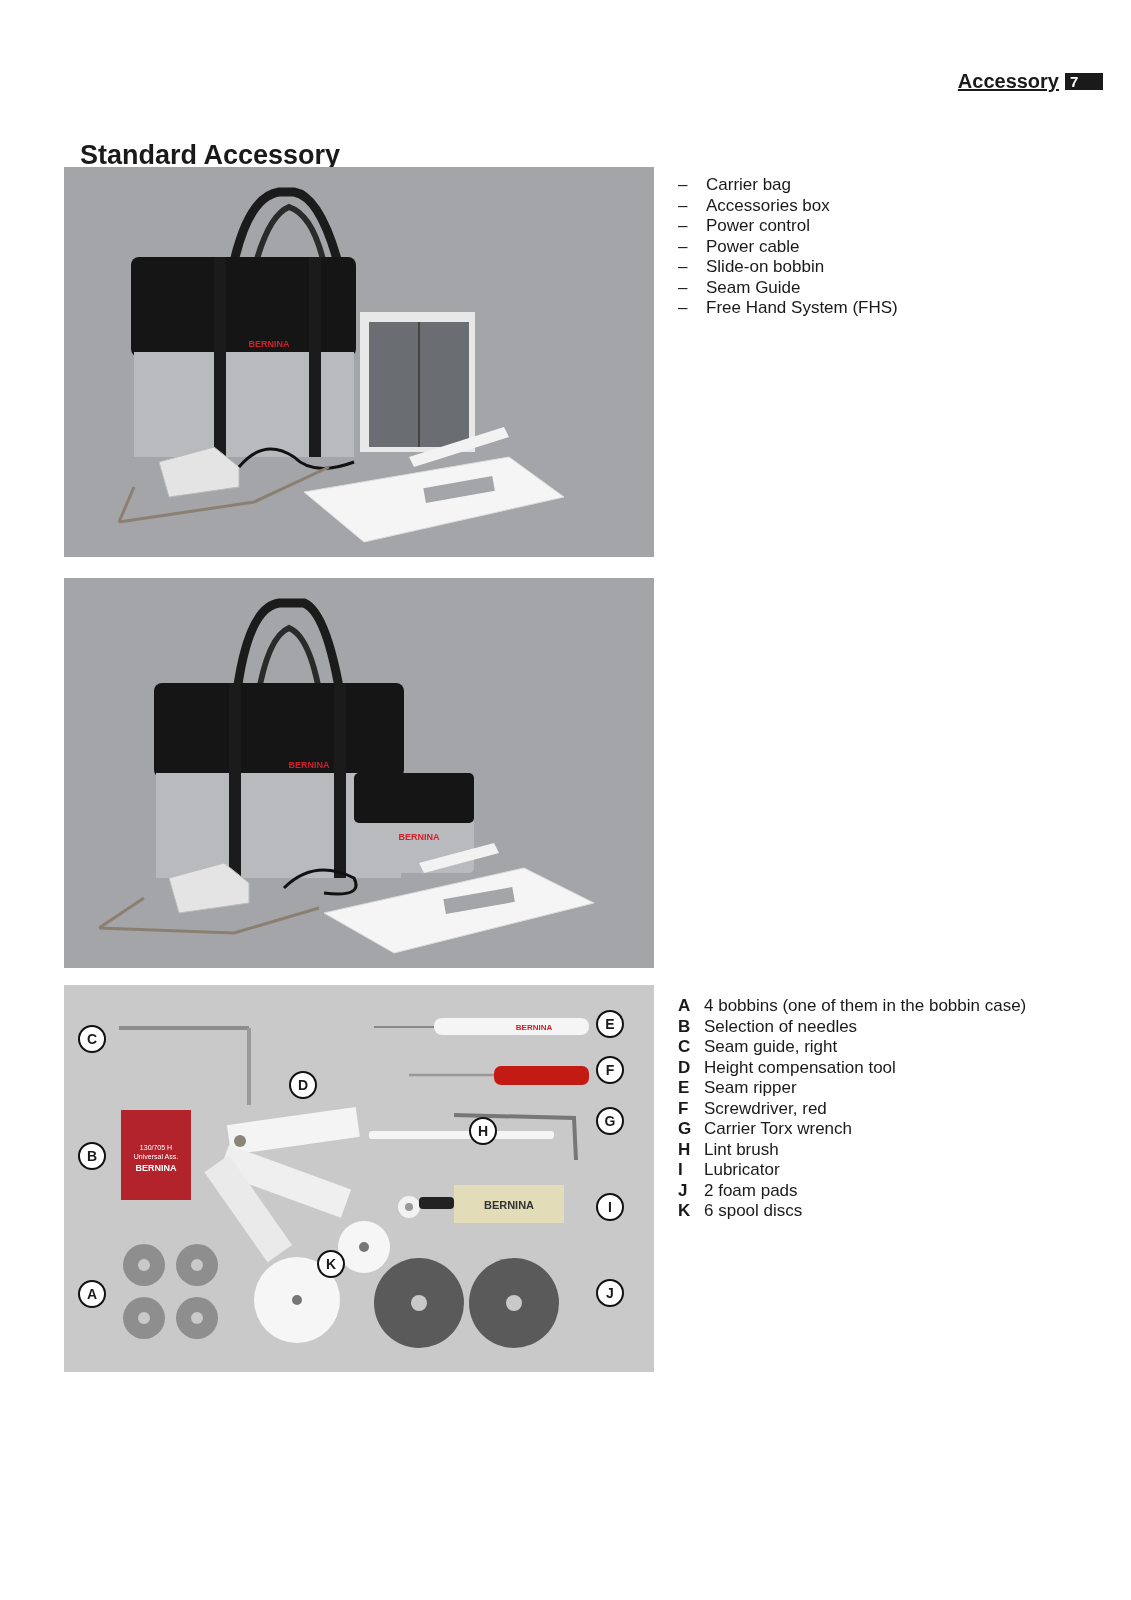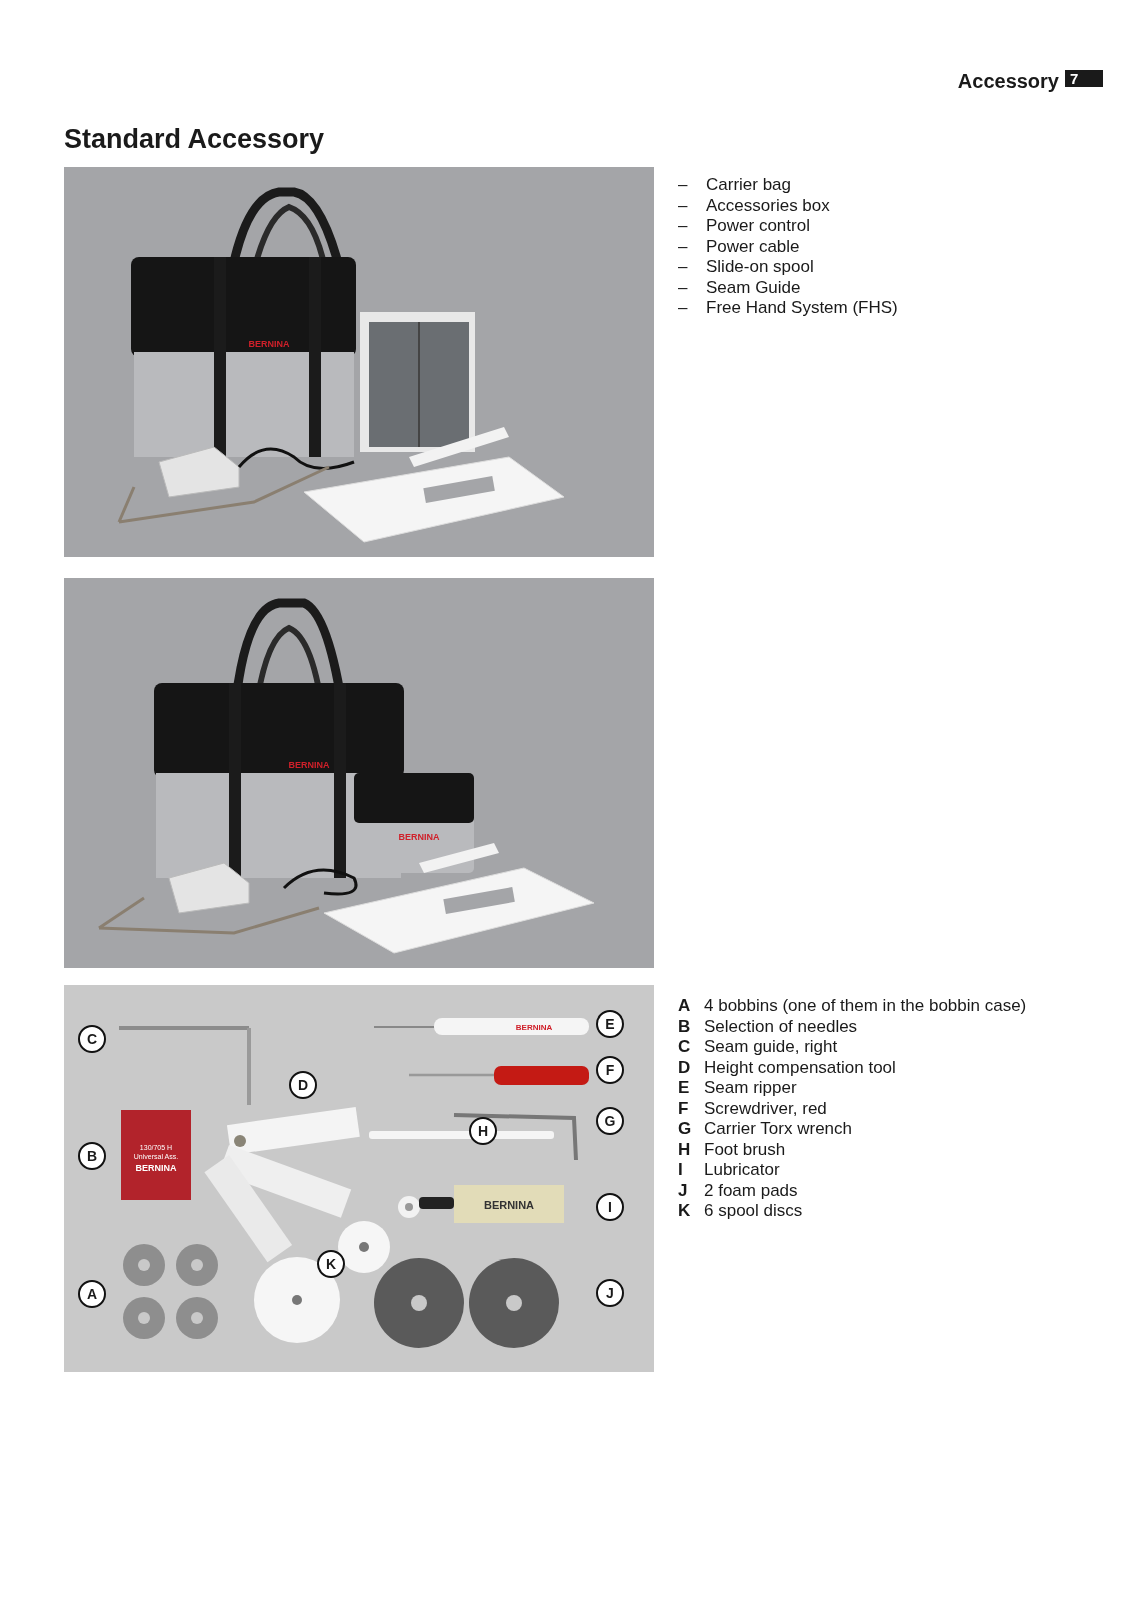--- a/index.html
+++ b/index.html
@@ -1,22 +1,22 @@
 <!DOCTYPE html>
 <html><head>
 <meta charset="utf-8">
 <style>
   html, body { margin:0; padding:0; background:#ffffff; }
   body { width:1131px; height:1600px; position:relative; overflow:hidden;
          font-family:"Liberation Sans", sans-serif; color:#1a1a1a; }
-  .header { position:absolute; top:70px; right:28px; display:flex; gap:6px; }
+  .header { position:absolute; top:70px; right:28px; display:flex; align-items:center; gap:6px;text-decoration:underline; }
   .header-title { font-weight:bold; font-size:20px; color:#1a1a1a; }
   .page-num { background:#1a1a1a; color:#fff; font-weight:bold; font-size:15px;
               width:38px; height:17px; line-height:17px; padding-left:5px; box-sizing:border-box; }
-  .page-title { position:absolute; left:64px; top:124px; font-size:27px; font-weight:bold; margin:0; }
+  .page-title { position:absolute; left:64px; top:124px; font-size:27px; font-weight:bold; margin:16px; }
   .photo { position:absolute; left:64px; width:590px; background:#a4a5a8; overflow:hidden; }
   .photo1 { top:167px; height:390px; }
   .photo2 { top:578px; height:390px; }
   .photo3 { top:985px; height:387px; background:#c9c9c9; }
   .list { position:absolute; left:678px; margin:0; padding:0; list-style:none; font-size:17px; line-height:20.5px; }
   .list li { display:flex; }
   .dash { width:28px; }
   .letter { width:26px; font-weight:bold; }
   .list1 { top:175px; }
   .list2 { top:996px; }
@@ -75,21 +75,21 @@
   <li>
       <span class="dash">–</span>
       <span>Power control</span>
     </li>
   <li>
       <span class="dash">–</span>
       <span>Power cable</span>
     </li>
   <li>
       <span class="dash">–</span>
-      <span>Slide-on spool</span>
+      <span>Slide-on bobbin</span>
     </li>
   <li>
       <span class="dash">–</span>
       <span>Seam Guide</span>
     </li>
   <li>
       <span class="dash">–</span>
       <span>Free Hand System (FHS)</span>
     </li>
 </ul>
@@ -206,21 +206,21 @@
   <li>
       <span class="letter">F</span>
       <span>Screwdriver, red</span>
     </li>
   <li>
       <span class="letter">G</span>
       <span>Carrier Torx wrench</span>
     </li>
   <li>
       <span class="letter">H</span>
-      <span>Foot brush</span>
+      <span>Lint brush</span>
     </li>
   <li>
       <span class="letter">I</span>
       <span>Lubricator</span>
     </li>
   <li>
       <span class="letter">J</span>
       <span>2 foam pads</span>
     </li>
   <li>

